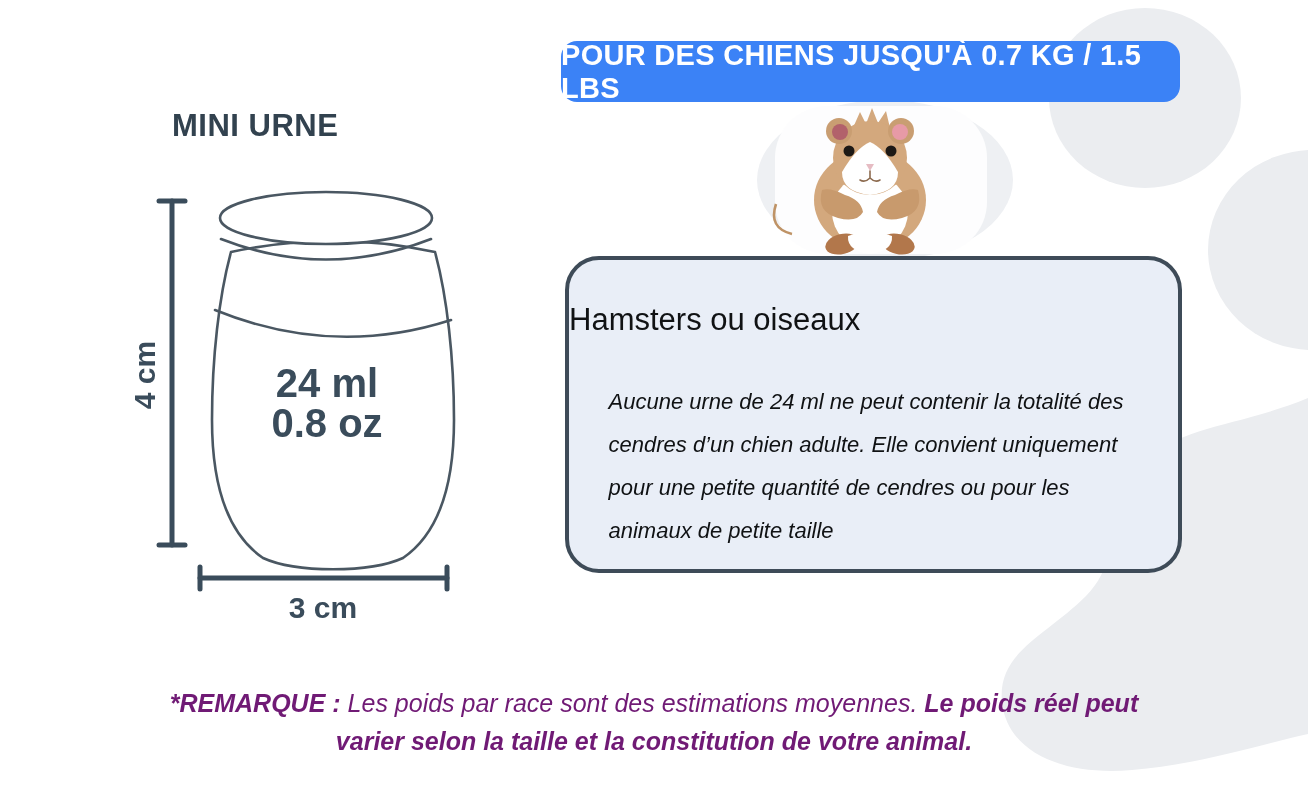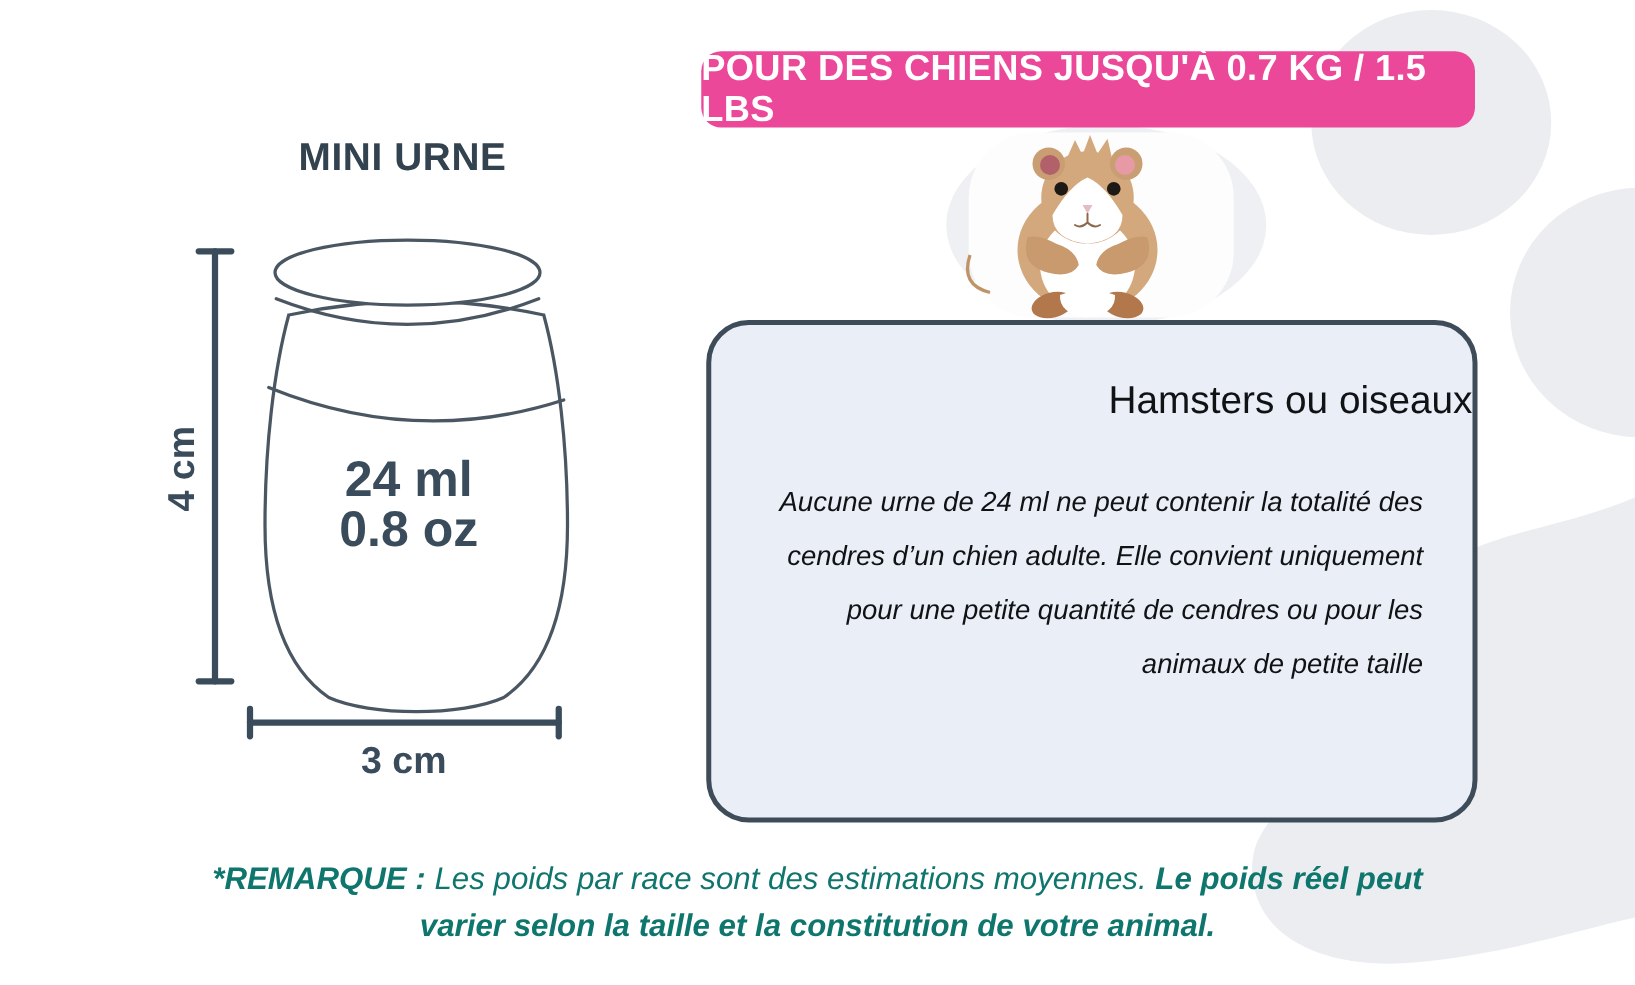--- a/index.html
+++ b/index.html
@@ -11,63 +11,63 @@
     font-family:"Liberation Sans", sans-serif;
   }
   .abs{position:absolute;}
   svg{display:block;}
 
   .badge{
     left:561px;top:41px;width:619px;height:61px;
     border-radius:16px;
     display:flex;align-items:center;justify-content:center;
     font-weight:700;font-size:29px;letter-spacing:.3px;
-    color:#ffffff;background:#ec4899;
+    color:#ffffff;background:#3b82f6;
     z-index:3;
   }
   .urn-title{
     left:172px;top:108px;width:300px;
-    text-align:center;
+    text-align:left;
     font-weight:700;font-size:31px;letter-spacing:.5px;
     color:#32424f;
     z-index:3;
   }
   .urn-svg{left:120px;top:180px;z-index:2;}
   .urn-svg text{font-family:"Liberation Sans",sans-serif;}
   .dim-label{font-size:30px;font-weight:700;fill:#3a4c5b;}
   .vol-label{font-size:40px;font-weight:700;fill:#3a4c5b;}
 
   .hamster-svg{left:760px;top:98px;z-index:2;}
 
   .infobox{
-    left:565px;top:256px;width:617px;height:402px;
+    left:565px;top:256px;width:617px;height:317px;
     box-sizing:border-box;
     background:#e9eef7;
     border:4px solid #3e4b58;
     border-radius:34px;
     z-index:3;
-    text-align:right;
+    text-align:left;
     color:#101214;
   }
   .infobox .info-title{
     margin-top:42px;
     font-size:31px;font-weight:400;
   }
   .infobox .info-body{
     margin:42px auto 0;
     width:530px;
     font-size:22px;font-style:italic;
     line-height:43px;
   }
   .remark{
     left:50%;top:684px;width:980px;
     transform:translateX(-50%);
     text-align:center;
     font-size:25px;font-style:italic;line-height:38px;
-    color:#0f766e;
+    color:#701a75;
     z-index:3;
   }
   .remark .b{font-weight:700;}
   .bg-svg{left:0;top:0;z-index:1;}
 </style>
 </head>
 <body>
 
 <div class="canvas">
 

